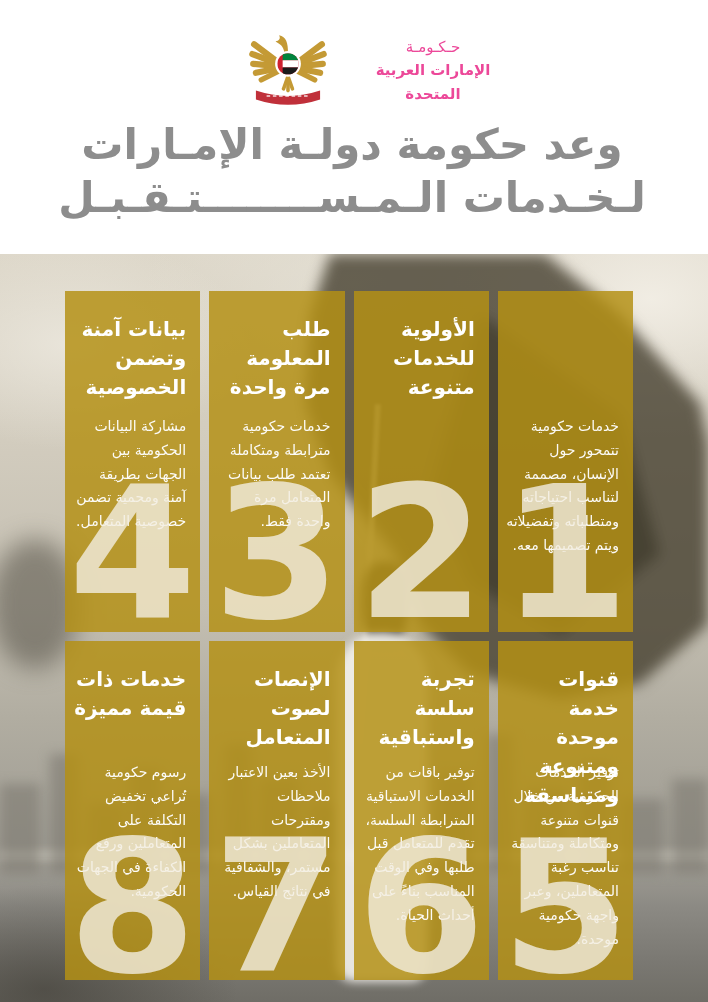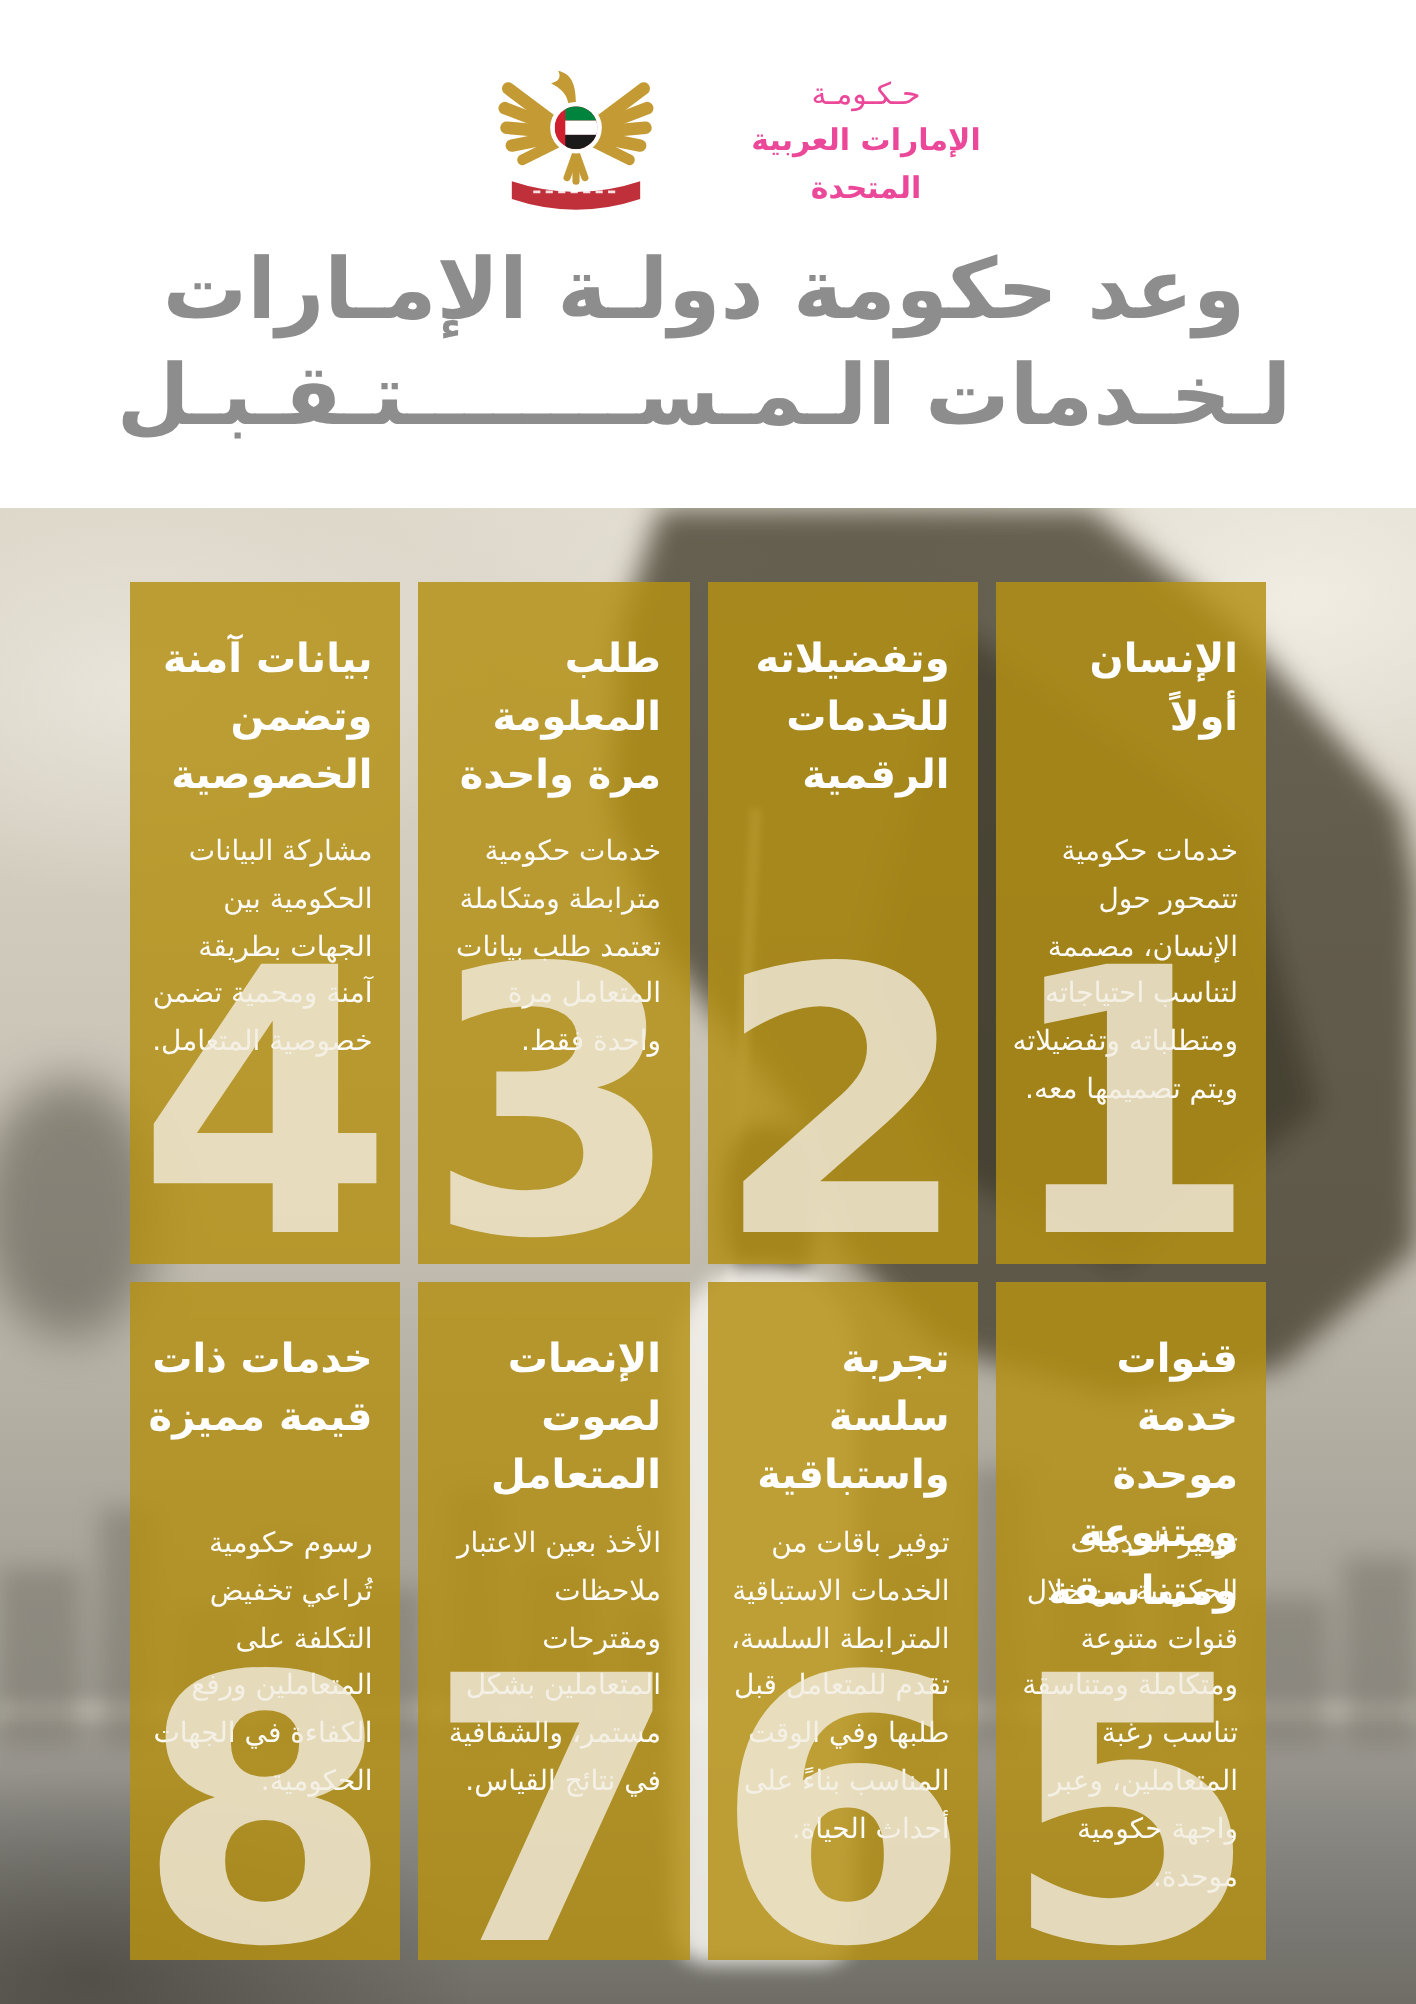--- a/index.html
+++ b/index.html
@@ -121,26 +121,25 @@
   <div class="l2">الإمارات العربية المتحدة</div>
 </div>
 
 <div class="main-title">
   <div>وعد حكومة دولـة الإمـارات</div>
   <div>لـخـدمات الـمـســــــــتـقـبـل</div>
 </div>
 
 <div class="row row-top">
   <div class="card">
-    <div class="card-title">الإنسان أولاً</div>
     <div class="card-desc">خدمات حكومية تتمحور حول الإنسان، مصممة لتناسب احتياجاته ومتطلباته وتفضيلاته ويتم تصميمها معه.</div>
     <div class="card-num">1</div>
   </div>
   <div class="card">
-    <div class="card-title">وتفضيلاته للخدمات الرقمية</div>
+    <div class="card-title">الأولوية للخدمات متنوعة</div>
     <div class="card-num">2</div>
   </div>
   <div class="card">
     <div class="card-title">طلب المعلومة مرة واحدة</div>
     <div class="card-desc">خدمات حكومية مترابطة ومتكاملة تعتمد طلب بيانات المتعامل مرة واحدة فقط.</div>
     <div class="card-num">3</div>
   </div>
   <div class="card">
     <div class="card-title">بيانات آمنة وتضمن الخصوصية</div>
     <div class="card-desc">مشاركة البيانات الحكومية بين الجهات بطريقة آمنة ومحمية تضمن خصوصية المتعامل.</div>

